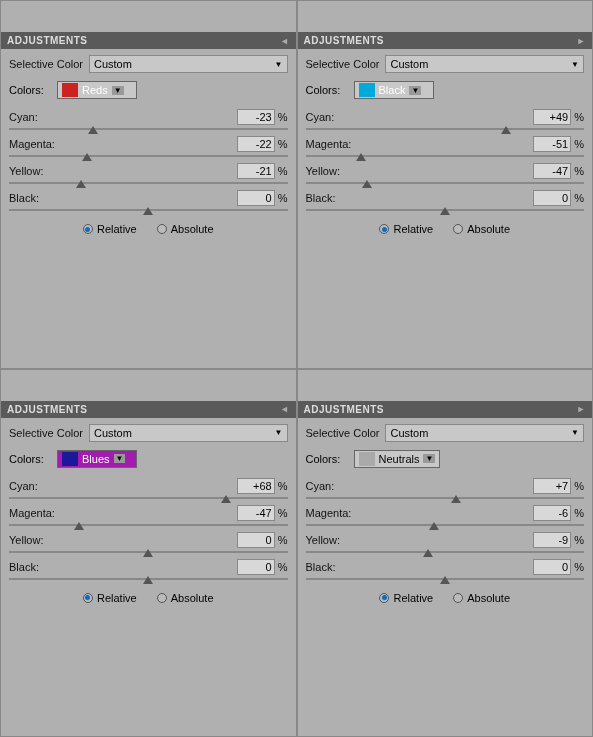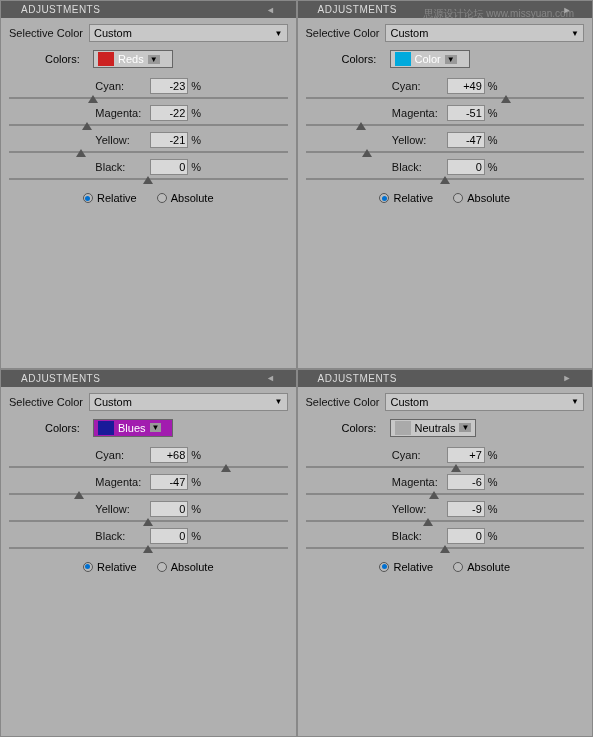--- a/index.html
+++ b/index.html
@@ -26,26 +26,27 @@
       border: 1px solid #888;
       display: flex;
       flex-direction: column;
       position: relative;
     }
 
     .panel-header {
       background: #5a5a5a;
       color: #ddd;
       font-size: 10px;
-      font-weight: normal;
-      padding: 3px 20px;
+      font-weight: bold;
+      padding: 3px 6px;
       letter-spacing: 0.5px;
       display: flex;
       align-items: center;
       justify-content: space-between;
+      margin-top: 31px;
     }
 
     .panel-body {
       padding: 6px 8px;
       flex: 1;
     }
 
     .selective-color-row {
       display: flex;
       align-items: center;
@@ -79,21 +80,20 @@
     .colors-row {
       display: flex;
       align-items: center;
       margin: 8px 0 10px 0;
     }
 
     .colors-label {
       font-size: 11px;
       margin-right: 6px;
       min-width: 42px;
-      margin-left: 36px;
     }
 
     .color-dropdown {
       display: flex;
       align-items: center;
       height: 18px;
       padding: 0 4px;
       min-width: 80px;
       border: 1px solid #666;
       font-size: 11px;
@@ -112,21 +112,21 @@
       padding: 0 2px;
     }
 
     .slider-row {
       margin-bottom: 6px;
     }
 
     .slider-label-row {
       display: flex;
       align-items: center;
-      justify-content: center;
+      justify-content: space-between;
       margin-bottom: 1px;
     }
 
     .slider-label {
       font-size: 11px;
       color: #111;
       min-width: 55px;
     }
 
     .slider-value-box {
@@ -301,21 +301,21 @@
           <span class="selective-color-label">Selective Color</span>
           <div class="dropdown" style="cursor: pointer;">
             <span>Custom</span>
             <span class="dropdown-arrow">▼</span>
           </div>
         </div>
         <div class="colors-row">
           <span class="colors-label">Colors:</span>
           <div class="color-dropdown" style="cursor: pointer; background: rgb(200, 200, 200);">
             <div class="color-swatch" style="background: rgb(0, 170, 221);"></div>
-            <span style="color: rgb(255, 255, 255);">Color</span>
+            <span style="color: rgb(255, 255, 255);">Black</span>
             <span class="color-dropdown-arrow">▼</span>
           </div>
         </div>
         <div class="slider-row">
           <div class="slider-label-row">
             <span class="slider-label">Cyan:</span>
             <div class="slider-value-box">
               <div class="slider-value">+49</div>
               <span class="slider-pct">%</span>
             </div>

